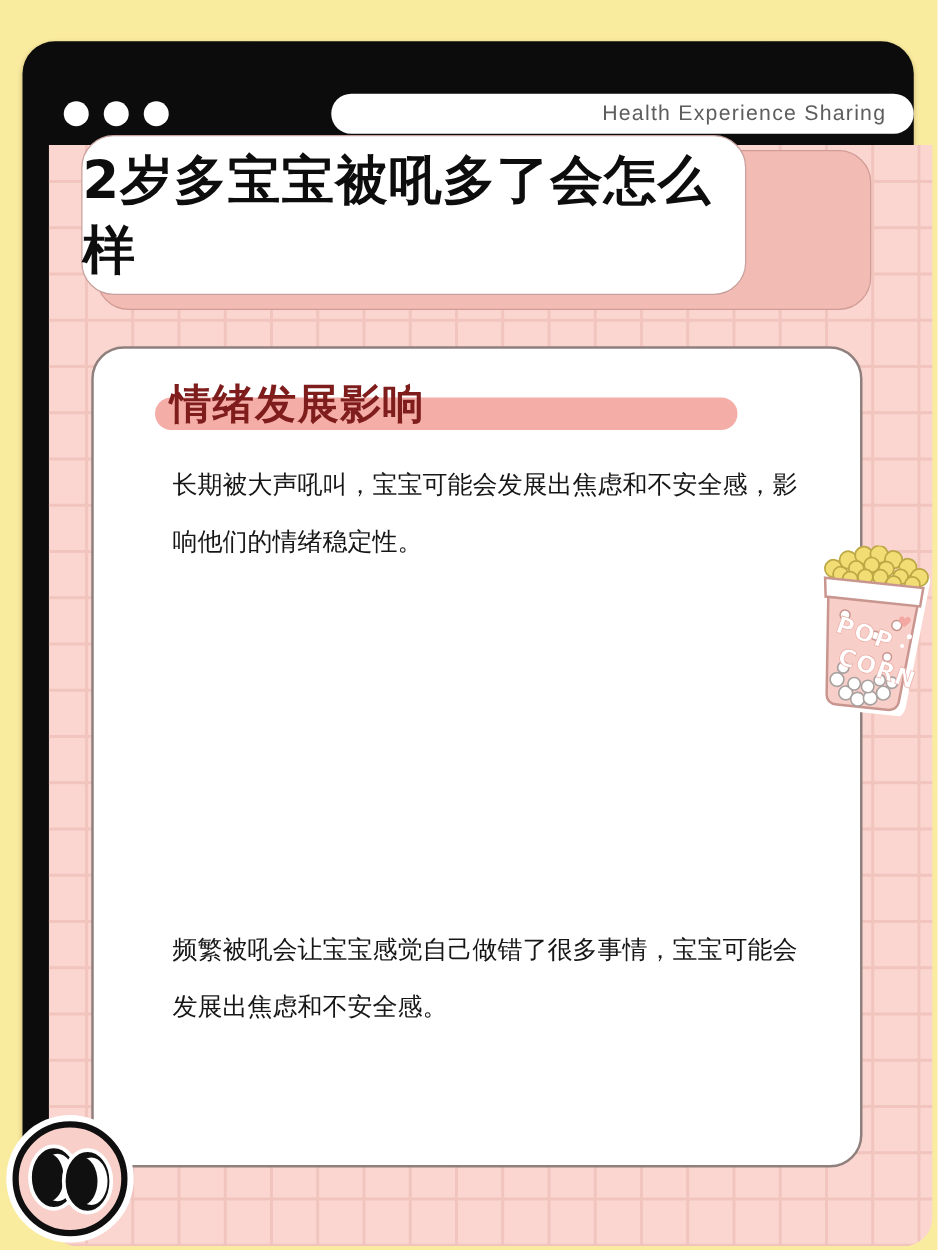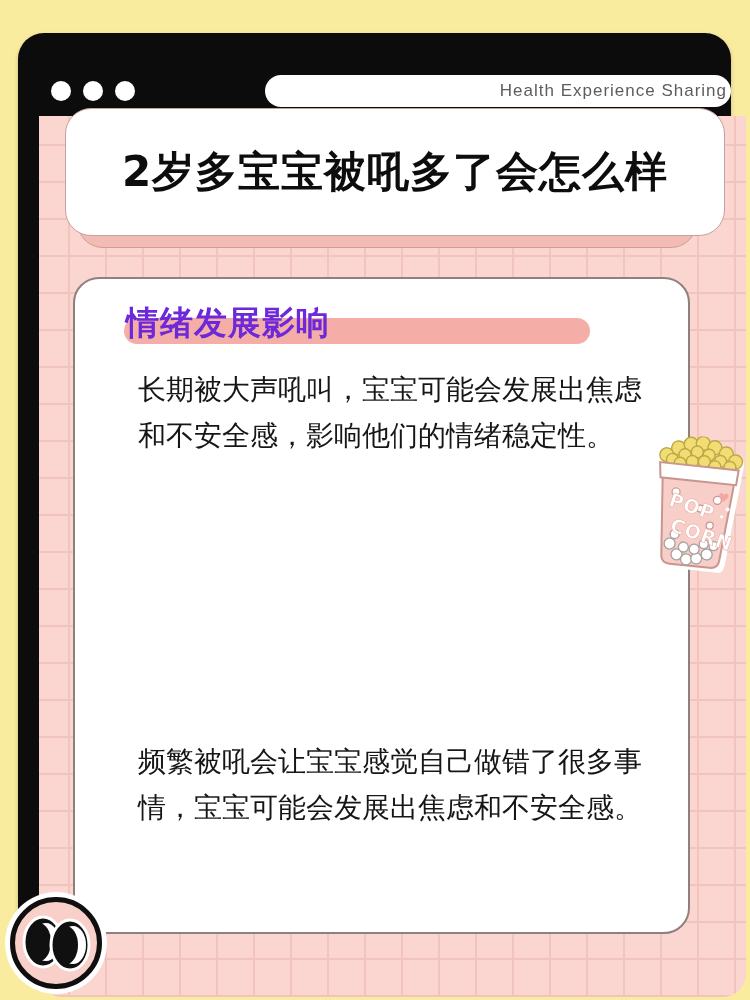--- a/index.html
+++ b/index.html
@@ -22,21 +22,21 @@
   .titlebar {
     position:absolute; left:0; top:0; width:100%; height:50px;
   }
   .dots { position:absolute; left:33px; top:48px; display:flex; gap:12px; }
   .dot { width:20px; height:20px; border-radius:50%; background:#fff; }
   .addressbar {
     position:absolute; left:247px; top:42px;
     width:466px; height:32px;
     background:#fff; border-radius:16px;
     display:flex; align-items:center; justify-content:flex-end;
-    padding-right:4px;
+    padding-right:22px;
   }
   .address-text {
     font-size:17px; color:#5d5d5d; letter-spacing:1px; font-weight:400;
   }
 
   
   .content {
     position:absolute; left:21px; top:83px;
     width:707px; height:881px;
     background-color:#FBD5CF;
@@ -50,21 +50,21 @@
 
   
   .title-shadow {
     position:absolute; left:77px; top:120px;
     width:620px; height:128px;
     background:#F2BBB4; border:1px solid #D29C96;
     border-radius:26px;
   }
   .title-card {
     position:absolute; left:65px; top:108px;
-    width:660px; height:128px;
+    width:532px; height:128px;
     background:#fff; border:1.5px solid #C7A19D;
     border-radius:26px;
     display:flex; align-items:center; justify-content:center;
   }
   .title-text {
     font-size:42px; font-weight:800; color:#0d0d0d; letter-spacing:1px;
     font-family:"DejaVu Sans","Liberation Sans",sans-serif;
   }
 
   
@@ -78,28 +78,28 @@
   .sec-1 { top:22px; }
   .sec-2 { top:242px; }
   .sec-3 { top:452px; }
   .sec-head { position:relative; height:58px; }
   .head-bar {
     position:absolute; left:0; top:17px;
     width:466px; height:26px;
     background:#F4AEA7; border-radius:13px;
   }
   .head-text {
-    position:absolute; left:2px; top:0;
-    font-size:33px; font-weight:800; color:#6d28d9; letter-spacing:1px;
+    position:absolute; left:12px; top:0;
+    font-size:33px; font-weight:800; color:#7f1d1d; letter-spacing:1px;
     font-family:"DejaVu Sans","Liberation Sans",sans-serif;
   }
   .sec-body {
     margin-top:8px; padding-left:14px; width:520px;
-    font-family:Liberation Sans, sans-serif;
-    font-size:28px; line-height:46px; color:#161616;
+    font-family:Liberation Mono, monospace;
+    font-size:20px; line-height:46px; color:#161616;
   }
 
   
   .popcorn {
     position:absolute; left:644px; top:436px;
     width:102px; height:134px;
     transform:rotate(6deg);
     z-index:5;
   }
 

